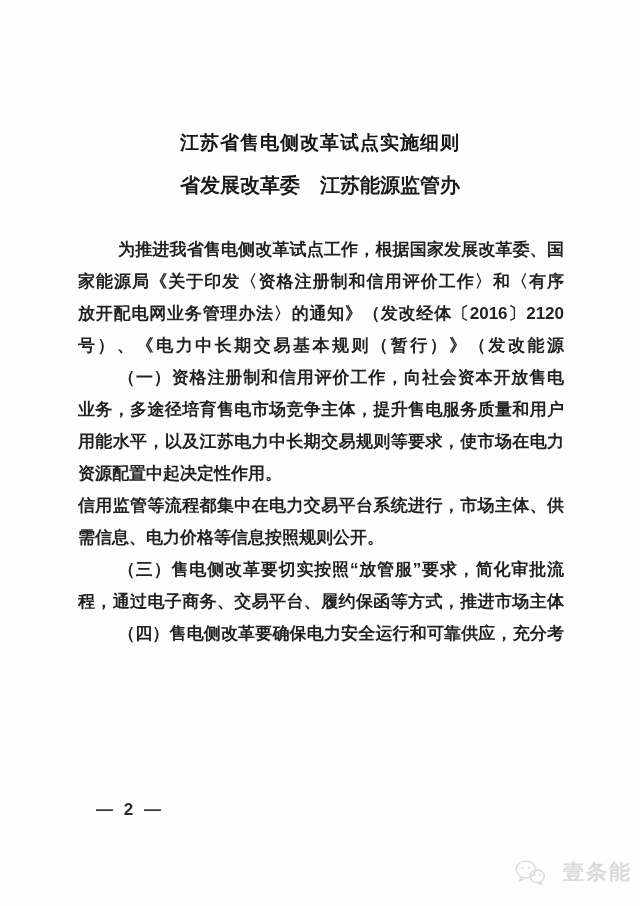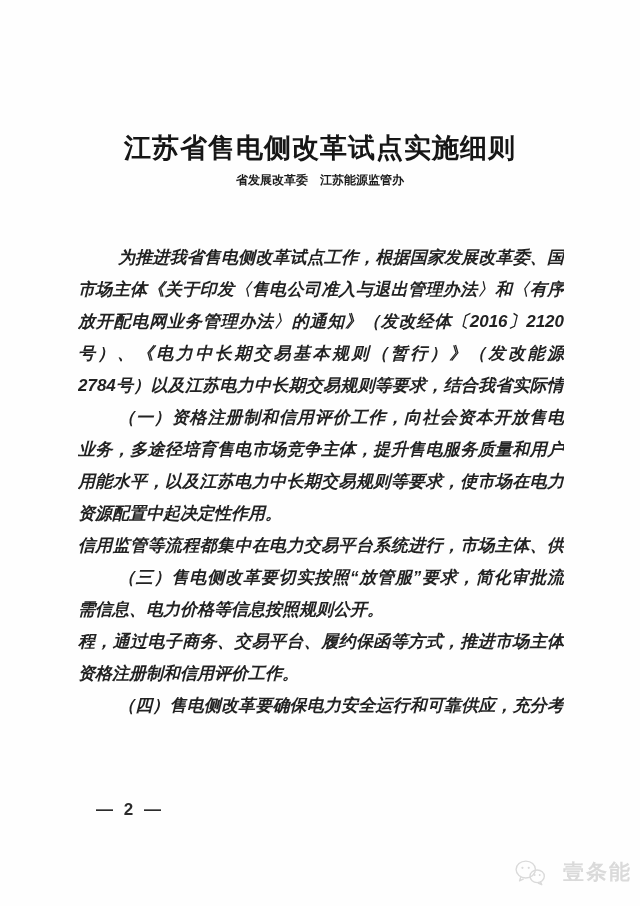--- a/index.html
+++ b/index.html
@@ -11,34 +11,34 @@
     overflow: hidden;
     color: #1d1d1d;
   }
   .page {
     position: absolute; inset: 0;
     background: #fefefe;
   }
   .doc-title {
     position: absolute; top: 130px; left: 0; width: 640px;
     text-align: center;
-    font-size: 27px; font-weight: 700;
+    font-size: 19px; font-weight: 700;
     letter-spacing: 1px;
     color: #161616;
     white-space: nowrap;
   }
   .doc-subtitle {
     position: absolute; top: 172px; left: 0; width: 640px;
     text-align: center;
-    font-size: 12px; font-weight: 700;
+    font-size: 20px; font-weight: 700;
     color: #1a1a1a;
     white-space: nowrap;
   }
   .doc-body {
-    position: absolute; left: 78px; top: 242px; width: 486px; font-style: italic;
+    position: absolute; left: 78px; top: 234px; width: 486px;
   }
   .line {
     height: 32px; line-height: 32px;
     font-size: 17px; font-weight: 600;
     color: #222222;
     box-sizing: border-box;
     overflow: hidden;
     white-space: nowrap;
   }
   .line.fill {
@@ -70,33 +70,31 @@
 <body>
 
 <div class="page">
 
   <div class="doc-title">江苏省售电侧改革试点实施细则</div>
 
   <div class="doc-subtitle">省发展改革委　江苏能源监管办</div>
 
   <div class="doc-body">
     <div class="line indent fill">为推进我省售电侧改革试点工作，根据国家发展改革委、国</div>
-    <div class="line fill">市场主体《关于印发〈售电公司准入与退出管理办法〉和〈有序</div>
+    <div class="line fill">家能源局《关于印发〈资格注册制和信用评价工作〉和〈有序</div>
     <div class="line fill">放开配电网业务管理办法〉的通知》（发改经体〔2016〕2120</div>
     <div class="line fill">号）、《电力中长期交易基本规则（暂行）》（发改能源〔2016〕</div>
-    <div class="line fill">2784号）以及江苏电力中长期交易规则等要求，结合我省实际情</div>
     <div class="line indent fill">（一）资格注册制和信用评价工作，向社会资本开放售电</div>
     <div class="line fill">业务，多途径培育售电市场竞争主体，提升售电服务质量和用户</div>
     <div class="line fill">用能水平，以及江苏电力中长期交易规则等要求，使市场在电力</div>
     <div class="line">资源配置中起决定性作用。</div>
     <div class="line fill">信用监管等流程都集中在电力交易平台系统进行，市场主体、供</div>
+    <div class="line">需信息、电力价格等信息按照规则公开。</div>
     <div class="line indent fill">（三）售电侧改革要切实按照“放管服”要求，简化审批流</div>
-    <div class="line">需信息、电力价格等信息按照规则公开。</div>
     <div class="line fill">程，通过电子商务、交易平台、履约保函等方式，推进市场主体</div>
-    <div class="line">资格注册制和信用评价工作。</div>
     <div class="line indent fill">（四）售电侧改革要确保电力安全运行和可靠供应，充分考</div>
   </div>
 
   <div class="page-number">— 2 —</div>
 
   <div class="watermark">
     <span>
       <svg width="32" height="27" viewBox="0 0 38 32" xmlns="http://www.w3.org/2000/svg">
         <ellipse cx="14" cy="12.5" rx="11.5" ry="10" fill="none" stroke="#dadada" stroke-width="1.6"></ellipse>
         <path d="M8 21.5 L6.5 26 L11.5 23.5" fill="none" stroke="#dadada" stroke-width="1.6" stroke-linejoin="round"></path>

